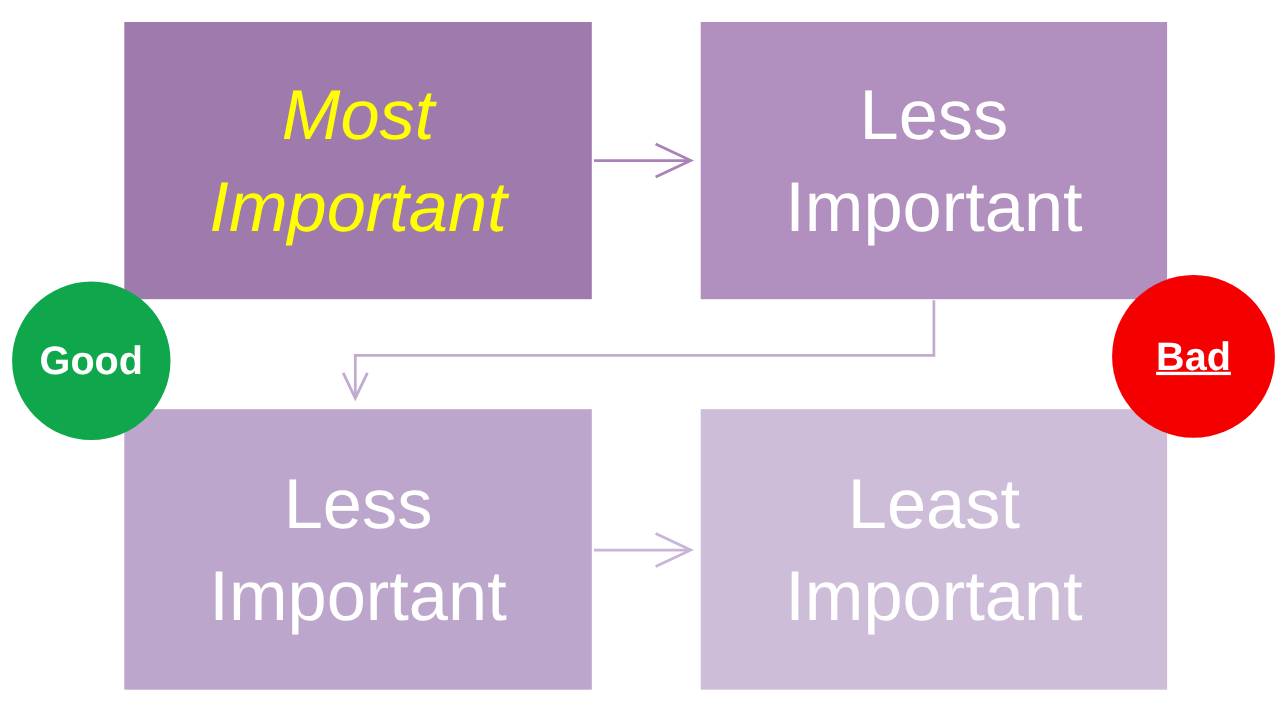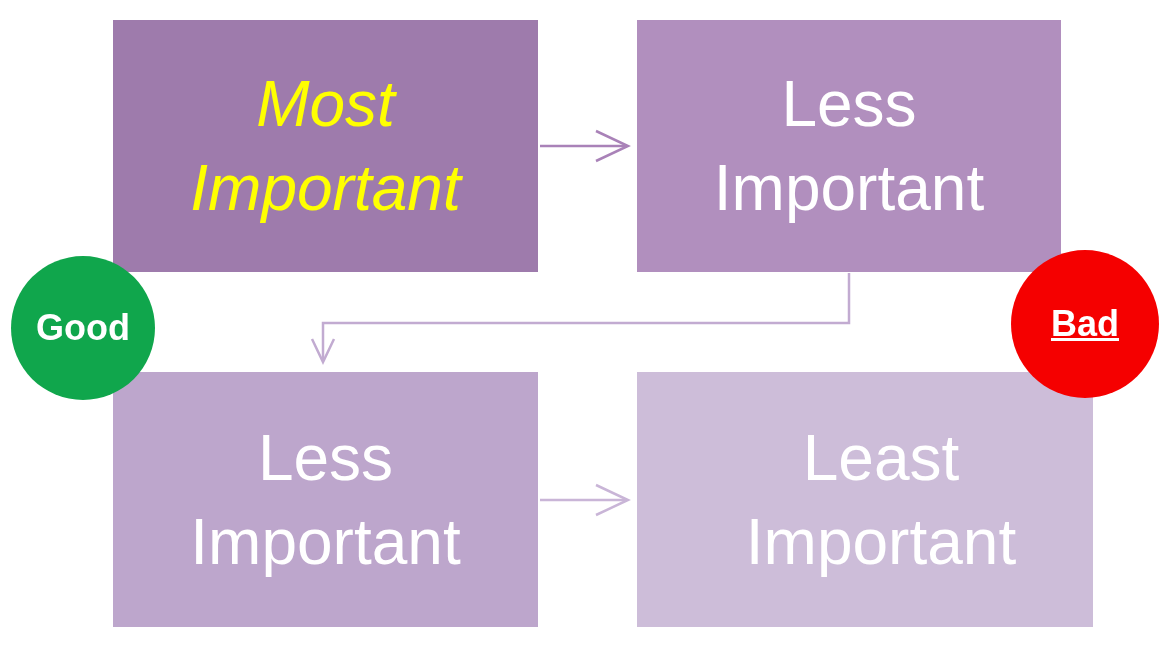--- a/index.html
+++ b/index.html
@@ -79,21 +79,21 @@
   <div class="box box-less-top" style="background-color: rgb(177, 143, 190);">
     <div class="line" style="color: rgb(255, 255, 255);">Less</div>
     <div class="line" style="color: rgb(255, 255, 255);">Important</div>
   </div>
 
   <div class="box box-less-bottom" style="background-color: rgb(189, 166, 204);">
     <div class="line" style="color: rgb(255, 255, 255);">Less</div>
     <div class="line" style="color: rgb(255, 255, 255);">Important</div>
   </div>
 
-  <div class="box box-least" style="background-color: rgb(205, 189, 217); padding-left: 32px;">
+  <div class="box box-least" style="background-color: rgb(205, 189, 217);">
     <div class="line" style="color: rgb(255, 255, 255);">Least</div>
     <div class="line" style="color: rgb(255, 255, 255);">Important</div>
   </div>
 
   <svg class="connectors" width="1164" height="649" viewBox="0 0 1164 649">
     <g style="stroke: rgb(169, 130, 184);">
       <line x1="540" y1="146" x2="626" y2="146"></line>
       <polyline points="596,131 628,146 596,161"></polyline>
     </g>
     <g style="stroke: rgb(194, 171, 209);">

